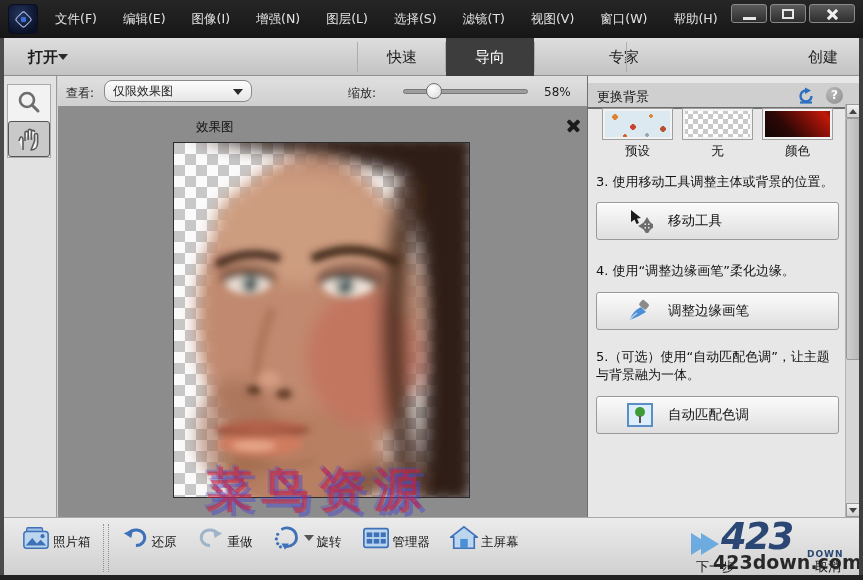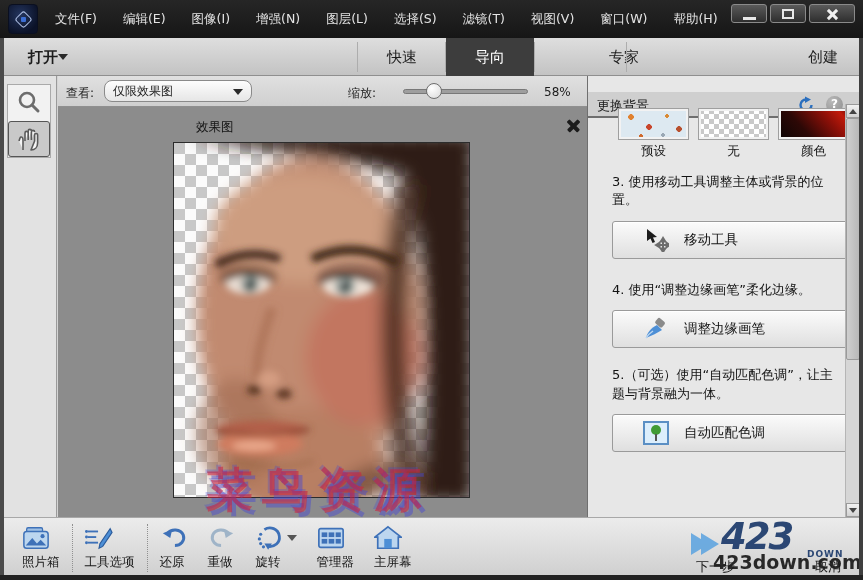--- a/index.html
+++ b/index.html
@@ -67,28 +67,28 @@
   .preview-close { position:absolute; left:508px; top:11px; width:15px; height:15px; }
   .preview-close::before { content:""; position:absolute; left:0; top:6px; width:15px; height:3.5px; background:#1b1b1b; transform:rotate(45deg); border-radius:1px; }
   .preview-close::after  { content:""; position:absolute; left:0; top:6px; width:15px; height:3.5px; background:#1b1b1b; transform:rotate(-45deg); border-radius:1px; }
   .photo { position:absolute; left:116px; top:36px; width:295px; height:354px; outline:1px solid #2c2c2c; }
   .cn-watermark { position:absolute; left:148px; top:352px; width:300px; font-size:47px; font-weight:bold;
     letter-spacing:9px; color:rgba(201,32,66,0.58); white-space:nowrap;
     text-shadow:4px 4px 0 rgba(72,72,210,0.45), -2px -2px 0 rgba(72,72,210,0.30); pointer-events:none; z-index:5; }
 
   
   .panel { position:absolute; left:588px; top:76px; width:271px; height:441px; background:#e7e7e7; }
-  .panel-head { position:absolute; left:0; top:16px; width:271px; height:26px; background:#cfcfcf;
+  .panel-head { position:absolute; left:0; top:7px; width:271px; height:26px; background:#cfcfcf;
     border-bottom:2px solid #6e6e6e; }
   .panel-title { position:absolute; left:9px; top:5px; font-size:13px; color:#161616; }
   .reset-icon { position:absolute; right:44px; top:4px; width:18px; height:18px; }
   .help-icon { position:absolute; right:16px; top:4px; width:17px; height:17px; border-radius:50%;
     background:radial-gradient(circle at 35% 30%, #b9b9b9, #8c8c8c); color:#fff; font-size:12px; font-weight:bold;
     text-align:center; line-height:17px; }
-  .panel-body { position:absolute; left:0; top:28px; width:256px; height:413px; padding:4px 6px 0 24px; }
+  .panel-body { position:absolute; left:0; top:28px; width:256px; height:413px; padding:4px 6px 0 8px; }
   .thumb-row { display:flex; gap:9px; margin-left:6px; }
   .thumb { width:71px; }
   .thumb-img { width:71px; height:32px; border:1px solid #9f9f9f; outline:2px solid #f2f2f2; outline-offset:-3px; }
   .thumb-label { text-align:center; font-size:12.5px; color:#161616; margin-top:3px; }
   .t-preset { background:#dde9f1; background-image:
       radial-gradient(circle 3px at 12px 8px, #e0812f 90%, transparent),
       radial-gradient(circle 3px at 30px 18px, #c8452b 90%, transparent),
       radial-gradient(circle 2px at 48px 7px, #d98a35 90%, transparent),
       radial-gradient(circle 3px at 60px 20px, #b8502e 90%, transparent),
       radial-gradient(circle 2px at 22px 27px, #cf6a2e 90%, transparent),
@@ -104,21 +104,21 @@
     border:1px solid #9a9a9a; display:flex; align-items:center; justify-content:center; }
   .scroll-thumb { position:absolute; left:0; top:14px; width:14px; height:242px;
     background:linear-gradient(90deg,#cfcfcf,#b8b8b8); border:1px solid #9a9a9a; border-radius:2px; }
   .s-tri-up { width:0; height:0; border-left:4px solid transparent; border-right:4px solid transparent; border-bottom:5px solid #444; }
   .s-tri-dn { width:0; height:0; border-left:4px solid transparent; border-right:4px solid transparent; border-top:5px solid #444; }
 
   
   .bottombar { position:absolute; left:0; top:517px; width:863px; height:58px;
     background:linear-gradient(#ececec,#d0d0d0); border-top:1px solid #a8a8a8; }
   .task-items { position:absolute; left:12px; top:4px; display:flex; align-items:flex-start; }
-  .task-item { display:flex; flex-direction:column; align-items:flex-start; gap:3px; padding:3px 10px; }
+  .task-item { display:flex; flex-direction:row; align-items:flex-end; gap:3px; padding:3px 10px; }
   .task-item .lbl { font-size:12.5px; color:#161616; white-space:nowrap; }
   .task-sep { border-left:1px dotted #909090; height:48px; margin:2px 2px 0 2px; }
   .rot-wrap { display:flex; align-items:center; gap:3px; }
   .next-btn { position:absolute; right:128px; top:40px; font-size:13px; color:#161616; }
   .cancel-btn { position:absolute; right:22px; top:40px; font-size:13px; color:#161616; }
 
   
   .logo423 { position:absolute; right:2px; top:1px; width:172px; height:44px; opacity:.92; pointer-events:none; }
   .logo423 .arrow { position:absolute; left:2px; top:14px; width:0; height:0;
     border-top:11px solid transparent; border-bottom:11px solid transparent; border-left:18px solid #64a7e0;
@@ -356,36 +356,20 @@
       <div class="task-item">
         <svg class="icon24" viewBox="0 0 30 26">
           <rect x="5" y="2" width="17" height="5" rx="1.5" fill="#9fc0e4" stroke="#3e71b8" stroke-width="1.4"></rect>
           <rect x="2" y="6" width="26" height="18" rx="3" fill="#bcd6ef" stroke="#3e71b8" stroke-width="1.6"></rect>
           <path d="M4,21 L11,13 L16,19 L20,15 L26,21 Z" fill="#3e71b8"></path>
           <circle cx="22" cy="11" r="2.2" fill="#3e71b8"></circle>
         </svg>
         <span class="lbl">照片箱</span>
       </div>
       <div class="task-sep"></div>
-      <div class="task-item">
-        <svg class="icon24" viewBox="0 0 30 26">
-          <g stroke="#3e71b8" stroke-width="2">
-              <line x1="3" y1="6" x2="14" y2="6"></line>
-              <line x1="3" y1="12" x2="12" y2="12"></line>
-              <line x1="3" y1="18" x2="14" y2="18"></line>
-            </g>
-          <g fill="#3e71b8">
-              <circle cx="1.6" cy="6" r="1.6"></circle>
-              <circle cx="1.6" cy="12" r="1.6"></circle>
-              <circle cx="1.6" cy="18" r="1.6"></circle>
-            </g>
-          <path d="M27,3 L29,7 L19,22 L15,24 L16,19 Z" fill="#4d8fd6" stroke="#2c5c9c" stroke-width="1.2"></path>
-        </svg>
-        <span class="lbl">工具选项</span>
-      </div>
       <div class="task-sep"></div>
       <div class="task-item">
         <svg class="icon24" viewBox="0 0 30 26">
           <path d="M8,8 C12,3 22,3 25,10 C27,16 22,21 16,21" fill="none" stroke="#3e71b8" stroke-width="3.2"></path>
           <polygon points="3,8 13,4 11,13" fill="#3e71b8"></polygon>
         </svg>
         <span class="lbl">还原</span>
       </div>
       <div class="task-item">
         <svg class="icon24" viewBox="0 0 30 26">

